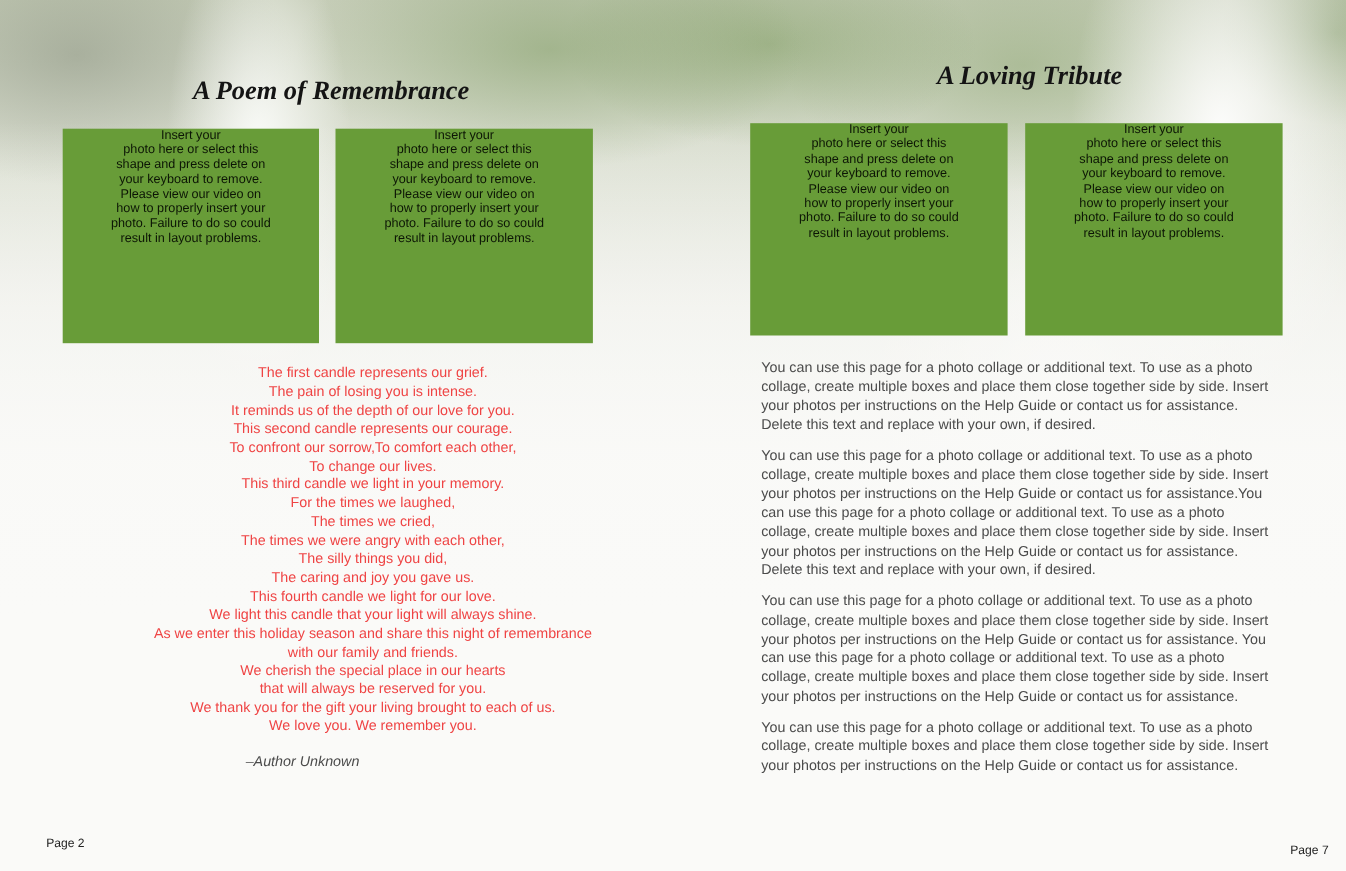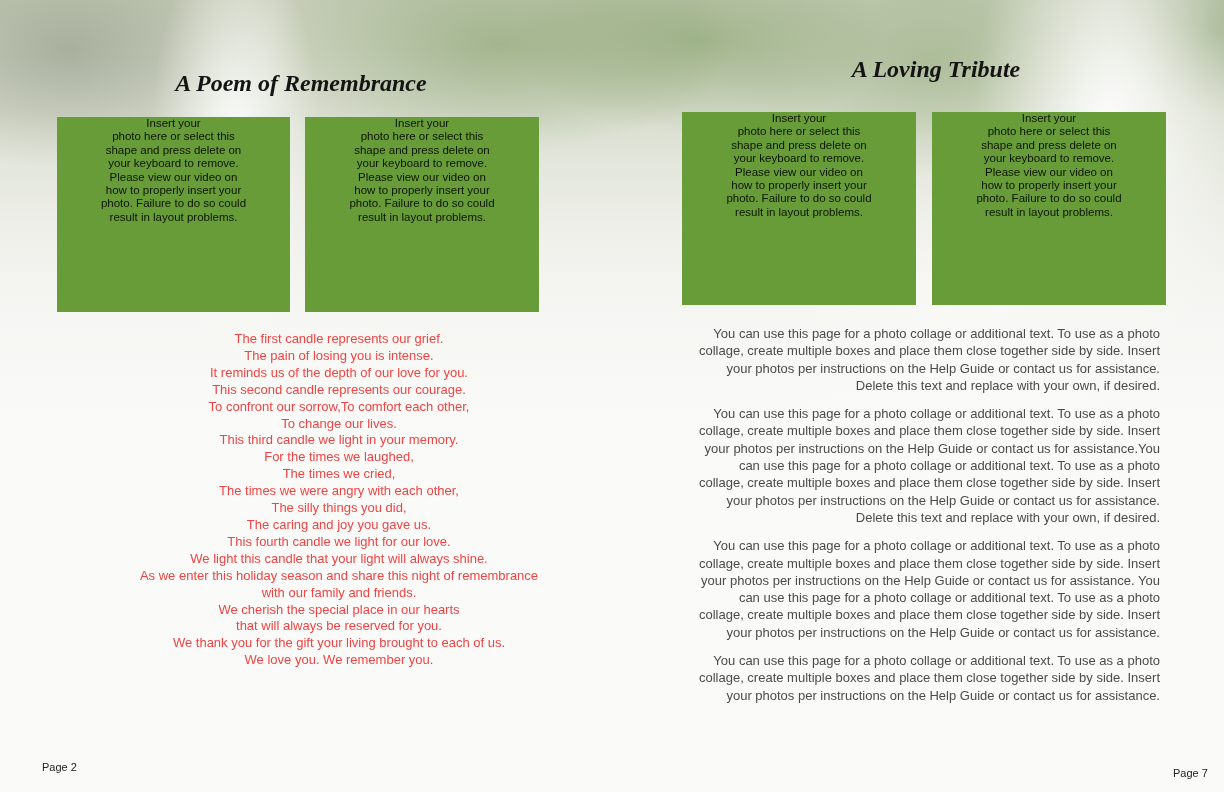--- a/index.html
+++ b/index.html
@@ -80,21 +80,21 @@
     color: #4b4b4b;
   }
 
   .paragraphs {
     position: absolute;
     left: 692px;
     top: 325px;
     width: 468px;
   }
   .para {
-    text-align: right;
+    text-align: left;
     font-size: 13px;
     line-height: 17.3px;
     color: #4b4b4b;
     margin: 0 0 11px 0;
   }
 
   .page-label {
     position: absolute;
     font-size: 11px;
     color: #222222;
@@ -145,20 +145,21 @@
 The caring and joy you gave us.
 This fourth candle we light for our love.
 We light this candle that your light will always shine.
 As we enter this holiday season and share this night of remembrance
 with our family and friends.
 We cherish the special place in our hearts
 that will always be reserved for you.
 We thank you for the gift your living brought to each of us.
 We love you. We remember you.</div>
 
+  <div class="attribution">–Author Unknown</div>
 
   <div class="page-label label-left">Page 2</div>
 
   <h1 class="title title-right">A Loving Tribute</h1>
 
   <div class="photo-box box-r1">
     <span class="box-text">Insert your
 photo here or select this
 shape and press delete on
 your keyboard to remove.

